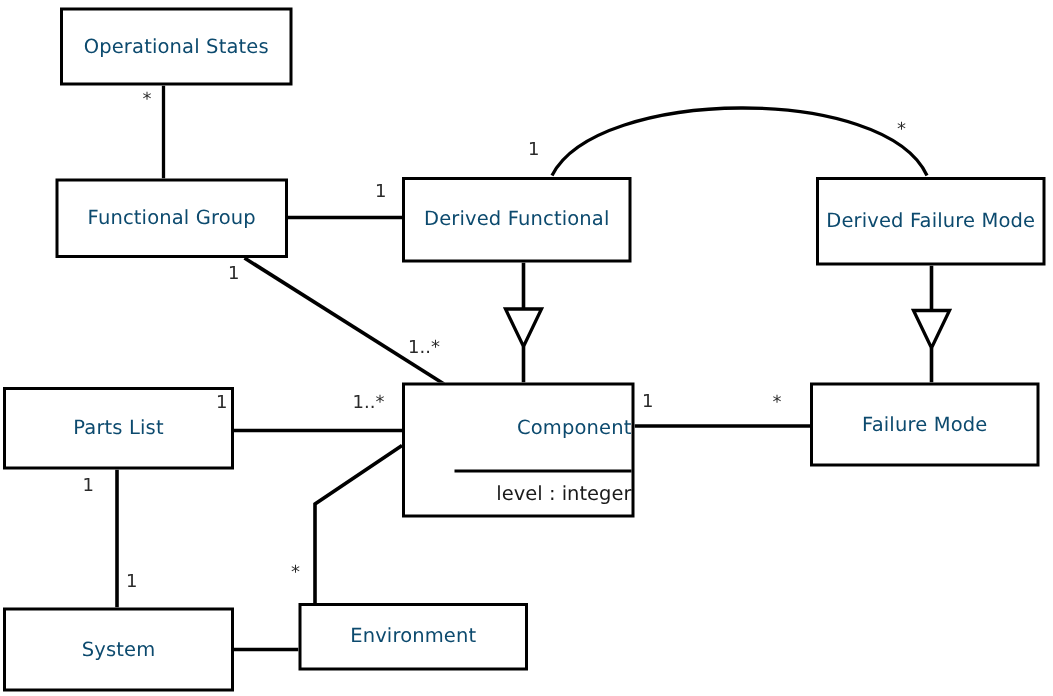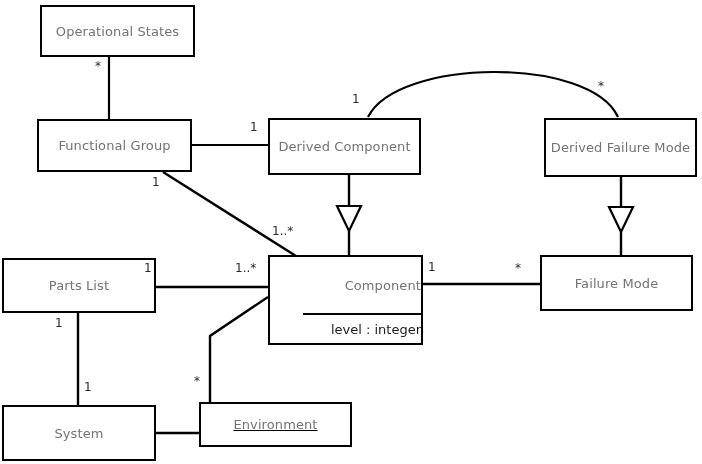--- a/index.html
+++ b/index.html
@@ -31,21 +31,21 @@
     display: flex;
     flex-direction: column;
     z-index: 2;
   }
   .uml-name-compartment {
     flex: 1 1 auto;
     display: flex;
     align-items: center;
     justify-content: center;
     font-size: 13px;
-    color: #737373;
+    color: #0c4a6e;
     letter-spacing: 0.1px;
     white-space: nowrap;
   }
   .uml-attr-compartment {
     border-top: 2px solid #000000;
     height: 28px;
     display: flex;
     align-items: center;
     padding-left: 28px;
     font-size: 13px;
@@ -97,21 +97,21 @@
 
   <div class="uml-class" style="left:40px; top:5px; width:155px; height:52px;">
     <div class="uml-name-compartment">Operational States</div>
   </div>
 
   <div class="uml-class" style="left:37px; top:119px; width:155px; height:53px;align-items:center;">
     <div class="uml-name-compartment">Functional Group</div>
   </div>
 
   <div class="uml-class" style="left:268px; top:118px; width:153px; height:57px;">
-    <div class="uml-name-compartment">Derived Component</div>
+    <div class="uml-name-compartment">Derived Functional</div>
   </div>
 
   <div class="uml-class" style="left:2px; top:258px; width:154px; height:55px;">
     <div class="uml-name-compartment">Parts List</div>
   </div>
 
   <div class="uml-class" style="left:544px; top:118px; width:153px; height:59px;">
     <div class="uml-name-compartment">Derived Failure Mode</div>
   </div>
 
@@ -121,21 +121,21 @@
   </div>
 
   <div class="uml-class" style="left:540px; top:255px; width:153px; height:56px;">
     <div class="uml-name-compartment">Failure Mode</div>
   </div>
 
   <div class="uml-class" style="left:2px; top:405px; width:154px; height:56px;">
     <div class="uml-name-compartment">System</div>
   </div>
 
-  <div class="uml-class" style="left:199px; top:402px; width:153px; height:45px;text-decoration:underline;">
+  <div class="uml-class" style="left:199px; top:402px; width:153px; height:45px;">
     <div class="uml-name-compartment">Environment</div>
   </div>
 
   <span class="multiplicity" style="left:95px; top:60px;">*</span>
   <span class="multiplicity" style="left:250px; top:121px;">1</span>
   <span class="multiplicity" style="left:352px; top:93px;">1</span>
   <span class="multiplicity" style="left:598px; top:80px;">*</span>
   <span class="multiplicity" style="left:152px; top:176px;">1</span>
   <span class="multiplicity" style="left:272px; top:225px;">1..*</span>
   <span class="multiplicity" style="left:144px; top:262px;">1</span>

